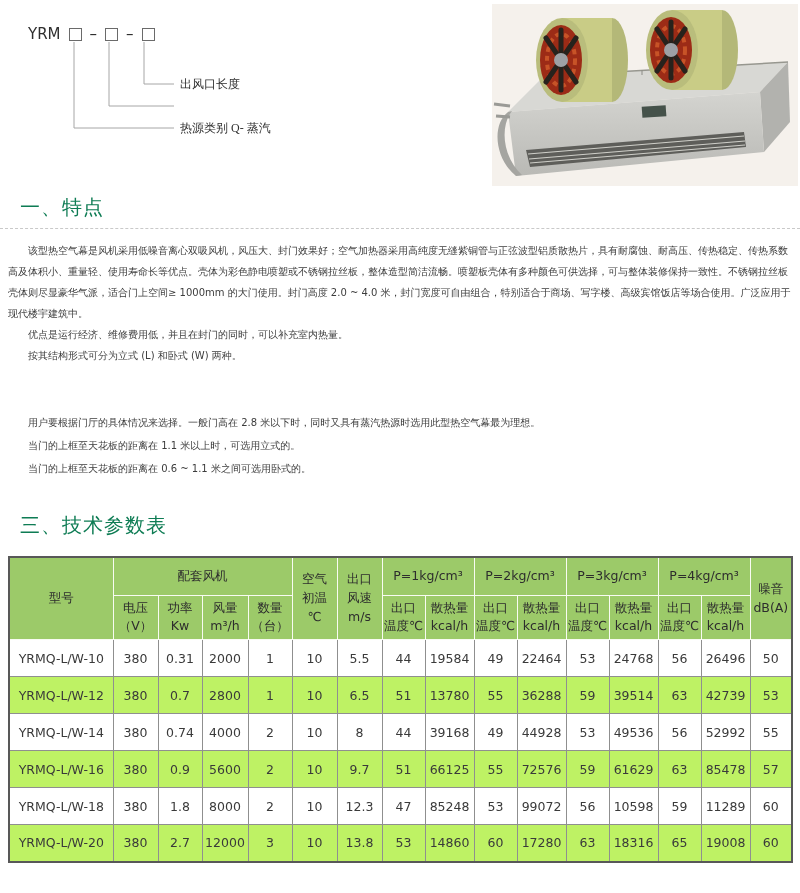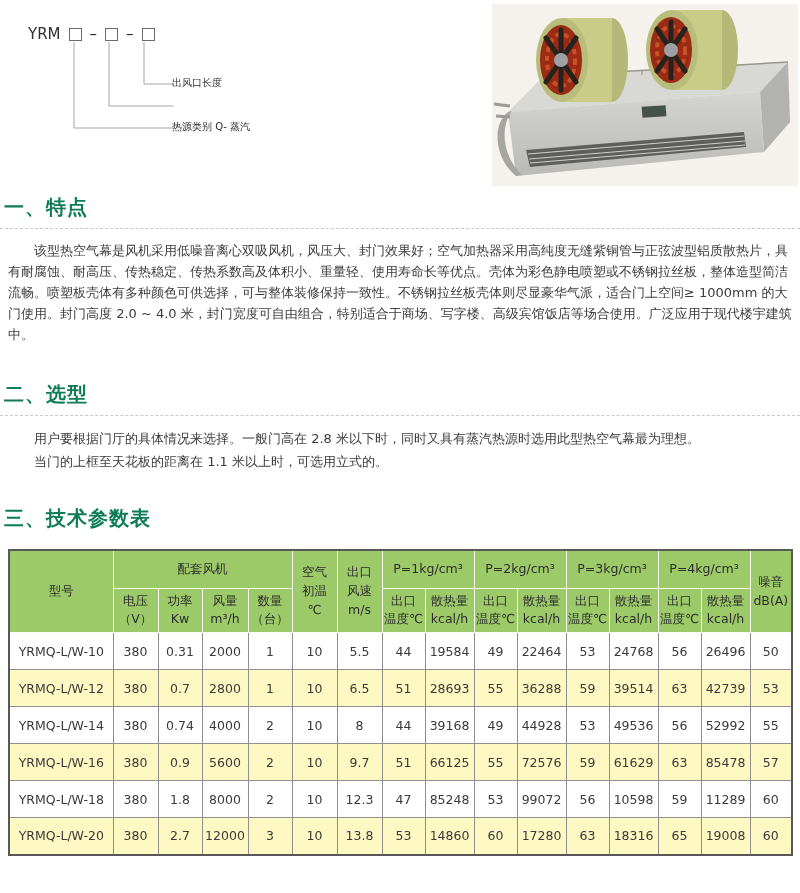--- a/index.html
+++ b/index.html
@@ -7,50 +7,50 @@
   .page {
     position:relative; width:800px; height:893px; overflow:hidden;
     background:#ffffff; font-family:"DejaVu Sans","Liberation Sans",sans-serif;
   }
 
   
   .model-diagram { position:absolute; left:28px; top:26px; width:460px; height:160px; }
   .model-code { display:flex; align-items:center; gap:8px; font-size:15px; color:#2f2f2f; height:16px; }
   .mbox { width:13px; height:13px; border:1px solid #6a6a6a; display:inline-block; background:#fff; }
   .diagram-lines { position:absolute; left:0; top:0; }
-  .diagram-label { position:absolute; left:144px; font-size:10px; color:#2f2f2f; white-space:nowrap; }
+  .diagram-label { position:absolute; left:152px; font-size:12px; color:#2f2f2f; white-space:nowrap; }
 
   
   .product-photo { position:absolute; right:2px; top:4px; width:306px; height:182px; }
 
   
   .content { position:absolute; left:0; top:192px; width:800px; }
   .section-head { border-bottom:1px dashed #c9c9c9; }
-  .section-title { font-size:20px; font-weight:bold; color:#0e7c54; margin:0 0 0 4px; padding:2px 0 7px 0; letter-spacing:1px; }
+  .section-title { font-size:20px; font-weight:normal; color:#0e7c54; margin:0 0 0 20px; padding:2px 0 7px 0; letter-spacing:1px; }
   .paras { margin:11px 8px 0 8px; }
-  .paras p { margin:0; font-size:13px; line-height:21px; color:#3c3c3c; text-indent:2em; }
+  .paras p { margin:0; font-size:10px; line-height:21px; color:#3c3c3c; text-indent:2em; }
   .paras.loose p { line-height:23px; }
   .gap-a { height:34px; } .gap-b { height:30px; }
 
   
   table.spec {
     border-collapse:collapse; table-layout:fixed; width:785px;
     margin:10px 0 0 8px; border:2px solid #585858;
   }
   table.spec th {
     background:#9cca69; border:1px solid #f8fbf2; font-weight:normal;
     font-size:12.5px; color:#2d2d2d; white-space:pre-line; line-height:1.5;
     text-align:center; vertical-align:middle; padding:3px 0;
   }
   table.spec thead tr:first-child th { height:38px; }
   table.spec td {
     border:1px solid #8f8f8f; background:#ffffff; font-size:12.5px; color:#3a3a3a;
     text-align:center; vertical-align:middle; height:37px; padding:0;
   }
-  table.spec tr.alt td { background:#fef9c3; }
+  table.spec tr.alt td { background:#bef264; }
 </style>
 </head>
 <body>
 
 <div class="page">
 
   <div class="model-diagram">
     <svg class="diagram-lines" width="460" height="160">
       <g stroke="#a6a6a6" stroke-width="1" fill="none">
         <polyline points="116,16 116,58 146,58"></polyline>
@@ -60,21 +60,21 @@
     </svg>
     <div class="model-code">
       <span>YRM</span>
       <span class="mbox"></span>
       <span>–</span>
       <span class="mbox"></span>
       <span>–</span>
       <span class="mbox"></span>
     </div>
     <div class="diagram-label" style="top:50px;">出风口长度</div>
-    <div class="diagram-label" style="top:94px;">热源类别 Q- 蒸汽</div>
+    <div class="diagram-label" style="top:94px;font-family:Liberation Serif, serif;">热源类别 Q- 蒸汽</div>
   </div>
 
   <div class="product-photo">
     <svg width="306" height="182" viewBox="0 0 306 182">
       <defs>
         <linearGradient id="bodyGrad" x1="0" y1="0" x2="0" y2="1">
           <stop offset="0" stop-color="#d4d4d0"></stop>
             <stop offset="1" stop-color="#b9b9b5"></stop>
         </linearGradient>
       </defs>
@@ -136,29 +136,29 @@
     </svg>
   </div>
 
   <div class="content">
 
     <div class="section-head">
       <h2 class="section-title">一、特点</h2>
     </div>
     <div class="paras">
       <p>该型热空气幕是风机采用低噪音离心双吸风机，风压大、封门效果好；空气加热器采用高纯度无缝紫铜管与正弦波型铝质散热片，具有耐腐蚀、耐高压、传热稳定、传热系数高及体积小、重量轻、使用寿命长等优点。壳体为彩色静电喷塑或不锈钢拉丝板，整体造型简洁流畅。喷塑板壳体有多种颜色可供选择，可与整体装修保持一致性。不锈钢拉丝板壳体则尽显豪华气派，适合门上空间≥ 1000mm 的大门使用。封门高度 2.0 ~ 4.0 米，封门宽度可自由组合，特别适合于商场、写字楼、高级宾馆饭店等场合使用。广泛应用于现代楼宇建筑中。</p>
+      <p>优点是运行经济、维修费用低，并且在封门的同时，可以补充室内热量。</p>
+      <p>按其结构形式可分为立式 (L) 和卧式 (W) 两种。</p>
     </div>
 
     <div class="gap-a"></div>
-    <div class="section-head">
-      <h2 class="section-title">二、选型</h2>
-    </div>
     <div class="paras loose">
       <p>用户要根据门厅的具体情况来选择。一般门高在 2.8 米以下时，同时又具有蒸汽热源时选用此型热空气幕最为理想。</p>
       <p>当门的上框至天花板的距离在 1.1 米以上时，可选用立式的。</p>
+      <p>当门的上框至天花板的距离在 0.6 ~ 1.1 米之间可选用卧式的。</p>
     </div>
 
     <div class="gap-b"></div>
     <div>
       <h2 class="section-title">三、技术参数表</h2>
     </div>
 
     <table class="spec">
       <colgroup>
         <col style="width:104px">
@@ -243,21 +243,21 @@
           </tr>
           <tr class="alt">
             <td>YRMQ-L/W-12</td>
             <td>380</td>
             <td>0.7</td>
             <td>2800</td>
             <td>1</td>
             <td>10</td>
             <td>6.5</td>
             <td>51</td>
-            <td>28693</td>
+            <td>13780</td>
             <td>55</td>
             <td>36288</td>
             <td>59</td>
             <td>39514</td>
             <td>63</td>
             <td>42739</td>
             <td>53</td>
           </tr>
           <tr>
             <td>YRMQ-L/W-14</td>

